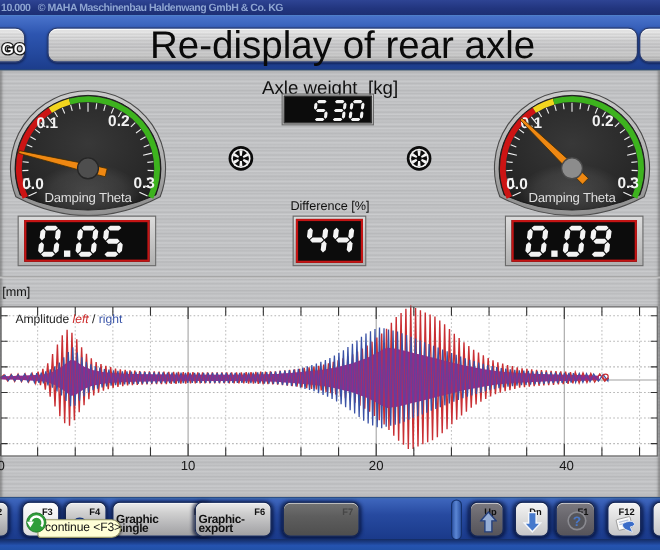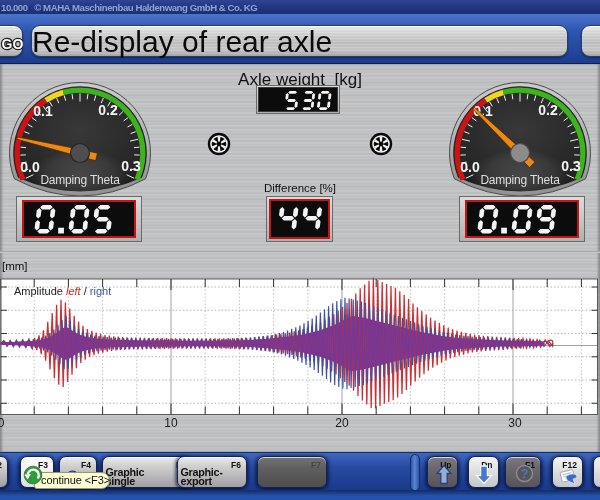--- a/index.html
+++ b/index.html
@@ -12,22 +12,22 @@
   border-bottom:1px solid #0d1f55; }
 
 .mbtn { position:absolute;
   background:
     repeating-linear-gradient(180deg, rgba(255,255,255,.14) 0px, rgba(255,255,255,0) 1px, rgba(60,60,60,.08) 2px, rgba(255,255,255,0) 3px),
     linear-gradient(180deg,#f2f2f2 0%,#dcdcdc 18%,#c3c3c5 55%,#cbcbcb 78%,#a9a9a9 100%);
   border:1px solid #2a3a6a; border-radius:9px;
   box-shadow:inset 0 1px 0 rgba(255,255,255,.8), 0 1px 2px rgba(0,0,20,.45); }
 #gobtn { left:-14px; top:11px; width:37px; height:32px; }
 #gobtn svg { position:absolute; left:0; top:1px; }
-#titlebox { left:31px; top:11px; width:537px; height:32px; text-align:left;
-  font-size:30px; color:#0a0a0a; line-height:31px; }
+#titlebox { left:43px; top:11px; width:537px; height:32px; text-align:center;
+  font-size:35px; color:#0a0a0a; line-height:31px; }
 #hdr-right { left:581px; top:11px; width:40px; height:32px; }
 
 #metal { position:absolute; left:0; top:64px; width:600px; height:388px;
   background:
     repeating-linear-gradient(180deg,
       #c2c3c5 0px, #cbccce 1px, #bcbdbf 2px, #c6c7c9 4px, #b6b7b9 5px,
       #c4c5c7 7px, #babbbd 8px, #c9cacc 10px, #b8b9bb 12px, #c2c3c5 13px);
   box-shadow:inset 2px 0 2px rgba(90,90,90,.5), inset -2px 0 2px rgba(90,90,90,.5);
 }
 
@@ -436,21 +436,21 @@
       <line x1="591.5" y1="101.75" x2="597.5" y2="101.75" stroke="#333" stroke-width="1"></line>
       <line x1="1.0" y1="125.00" x2="7.0" y2="125.00" stroke="#333" stroke-width="1"></line>
       <line x1="591.5" y1="125.00" x2="597.5" y2="125.00" stroke="#333" stroke-width="1"></line>
       <line x1="1.0" y1="148.25" x2="7.0" y2="148.25" stroke="#333" stroke-width="1"></line>
       <line x1="591.5" y1="148.25" x2="597.5" y2="148.25" stroke="#333" stroke-width="1"></line>
     </svg>
   <div id="amplbl">Amplitude <span class="rd">left</span> / <span class="bl">right</span></div>
   <div class="xlab" style="left:-14px">0</div>
   <div class="xlab" style="left:156px">10</div>
   <div class="xlab" style="left:327px">20</div>
-  <div class="xlab" style="left:500px">30</div>
+  <div class="xlab" style="left:500px">40</div>
 
   <div id="toolbar"></div>
   <div class="tbtn " style="left:-62px;width:70px">
       <span class="fk">F2</span>
     </div>
     <div class="tbtn lit" style="left:20px;width:34px">
       <span class="fk">F3</span>
     </div>
     <div class="tbtn " style="left:59px;width:38px">
       <span class="fk">F4</span>

